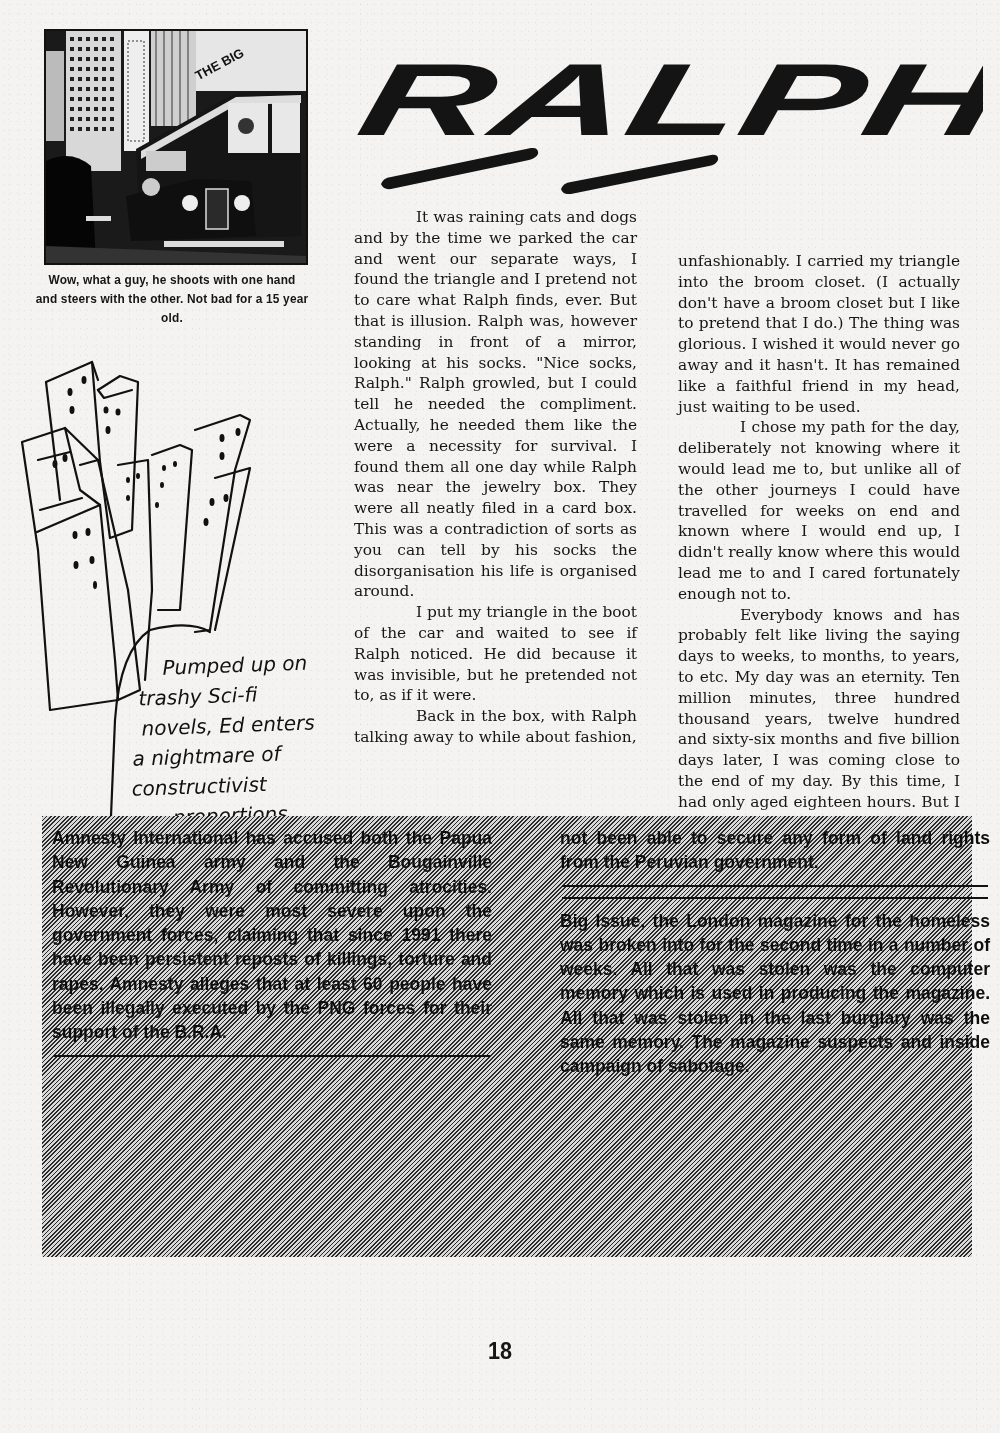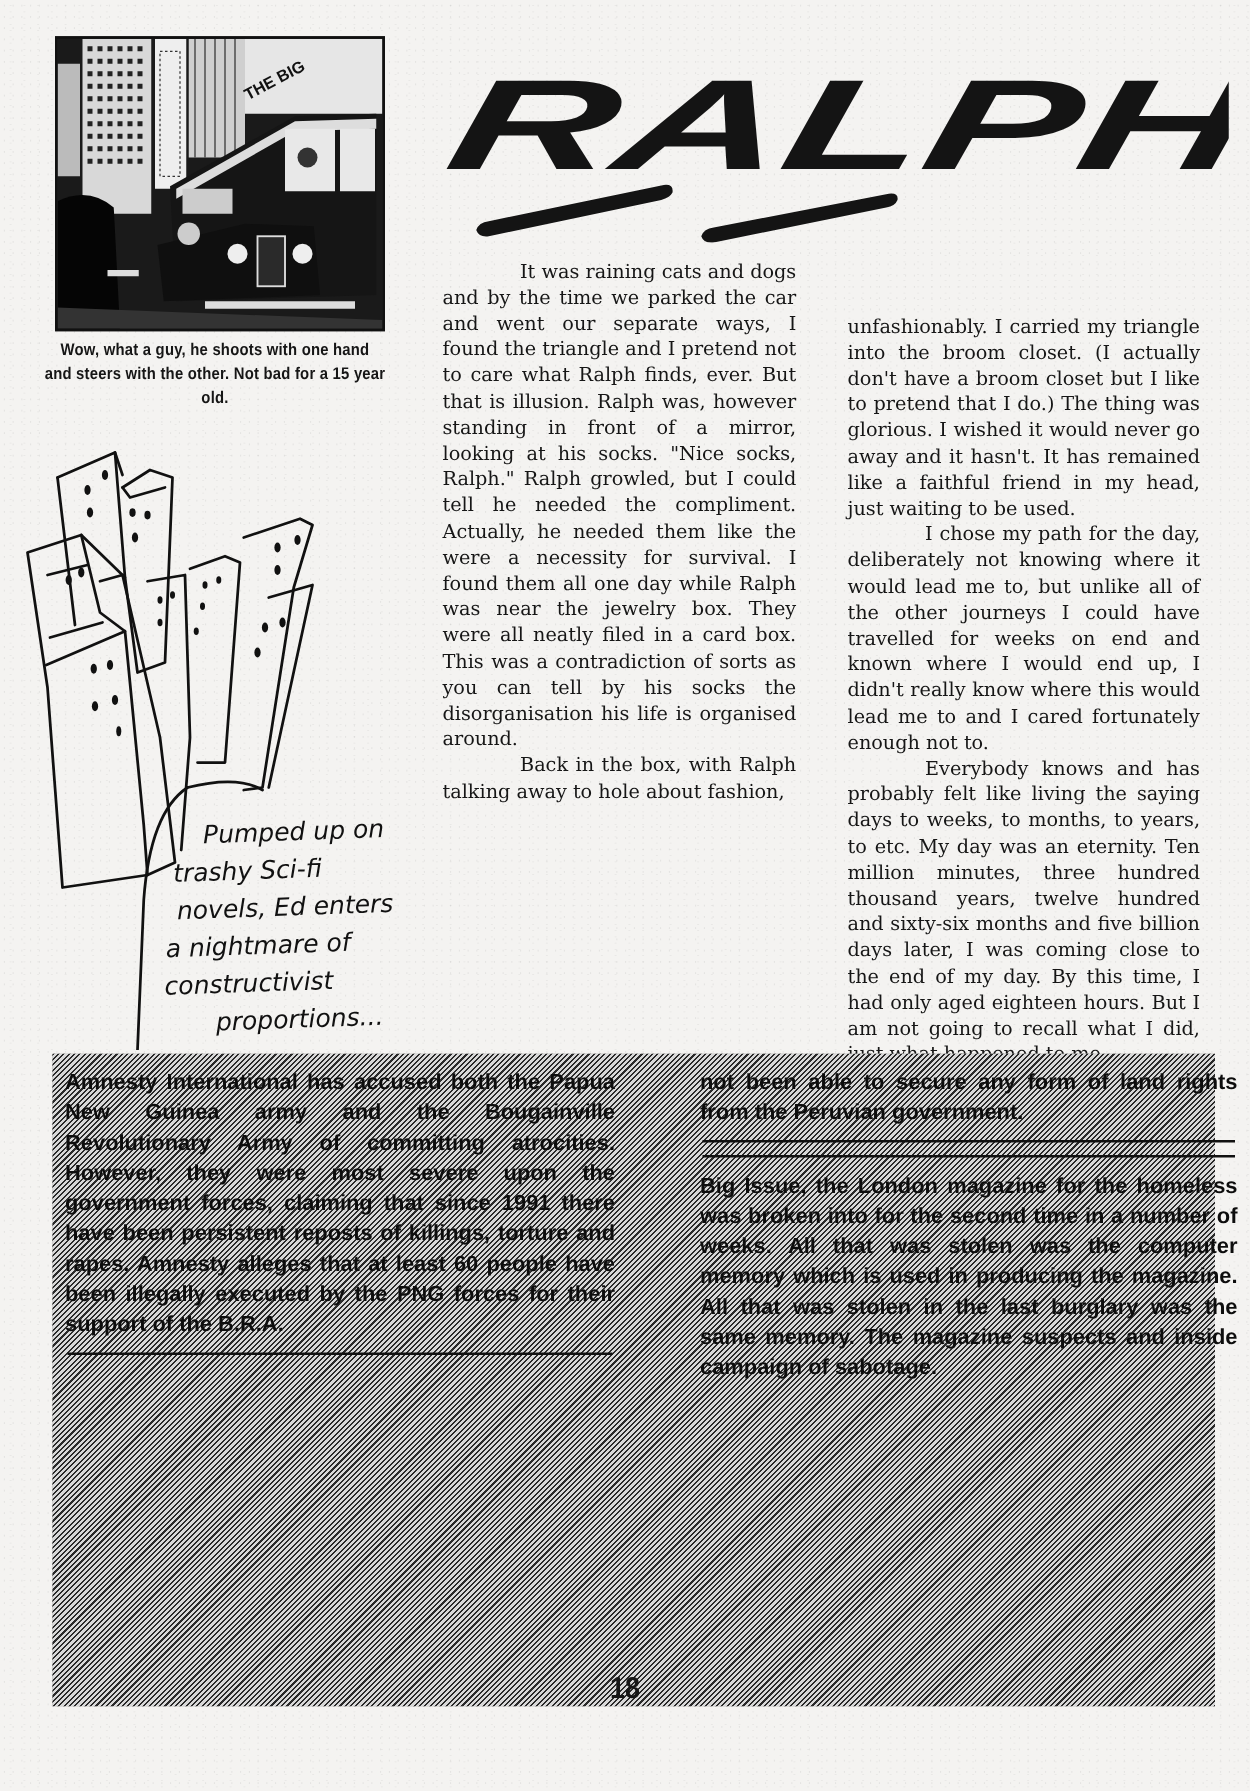--- a/index.html
+++ b/index.html
@@ -52,21 +52,21 @@
   .col {
     position: absolute; top: 207px; font-size: 15.4px; line-height: 20.8px;
     text-align: justify; hyphens: none;
   }
   .col1 { left: 354px; width: 283px; }
   .col2 { left: 678px; width: 282px; }
   .col p { margin: 0; text-indent: 62px; }
   .col p.noindent { text-indent: 0; margin-top: 44px; }
   
   .newsbox {
-    position: absolute; left: 42px; top: 843px; width: 930px; height: 522px;
+    position: absolute; left: 42px; top: 816px; width: 930px; height: 441px;
     background-color: #9a9a9a;
     background-image: repeating-linear-gradient(135deg, #2a2a2a 0px, #2a2a2a 1.2px, #d8d8d8 1.2px, #d8d8d8 3px);
   }
   .news-col {
     position: absolute; top: 10px; width: 440px;
     font-family: "Liberation Sans", "DejaVu Sans", sans-serif; font-weight: 700;
     font-size: 17.5px; line-height: 24.3px; text-align: justify; color: #0d0d0d;
     text-shadow: 0 0 1px rgba(255,255,255,0.35);
   }
   .news-left { left: 10px; }
@@ -253,21 +253,22 @@
   <div class="hw1">Pumped up on</div>
   <div class="hw2">trashy  Sci-fi</div>
   <div class="hw3">novels, Ed enters</div>
   <div class="hw4">a nightmare of</div>
   <div class="hw5">constructivist</div>
   <div class="hw6">proportions...</div>
 </div>
 
 <div class="col col1">
   <p>It was raining cats and dogs and by the time we parked the car and went our separate ways, I found the triangle and I pretend not to care what Ralph finds, ever. But that is illusion. Ralph was, however standing in front of a mirror, looking at his socks. "Nice socks, Ralph." Ralph growled, but I could tell he needed the compliment. Actually, he needed them like the were a necessity for survival. I found them all one day while Ralph was near the jewelry box. They were all neatly filed in a card box. This was a contradiction of sorts as you can tell by his socks the disorganisation his life is organised around.</p>
-  <p>Back in the box, with Ralph talking away to hole about fashion,</p>
+  <p>I put my triangle in the boot of the car and waited to see if Ralph noticed. He did because it was invisible, but he pretended not to, as if it were.</p>
+  <p>Back in the box, with Ralph talking away to while about fashion,</p>
 </div>
 <div class="col col2">
   <p class="noindent">unfashionably. I carried my triangle into the broom closet. (I actually don't have a broom closet but I like to pretend that I do.) The thing was glorious. I wished it would never go away and it hasn't. It has remained like a faithful friend in my head, just waiting to be used.</p>
   <p>I chose my path for the day, deliberately not knowing where it would lead me to, but unlike all of the other journeys I could have travelled for weeks on end and known where I would end up, I didn't really know where this would lead me to and I cared fortunately enough not to.</p>
   <p>Everybody knows and has probably felt like living the saying days to weeks, to months, to years, to etc. My day was an eternity. Ten million minutes, three hundred thousand years, twelve hundred and sixty-six months and five billion days later, I was coming close to the end of my day. By this time, I had only aged eighteen hours. But I am not going to recall what I did, just what happened to me.</p>
   <p>I found a butterfly. It became my new friend (I say it because)</p>
 </div>
 
 <div class="newsbox">
   <div class="news-col news-left">

